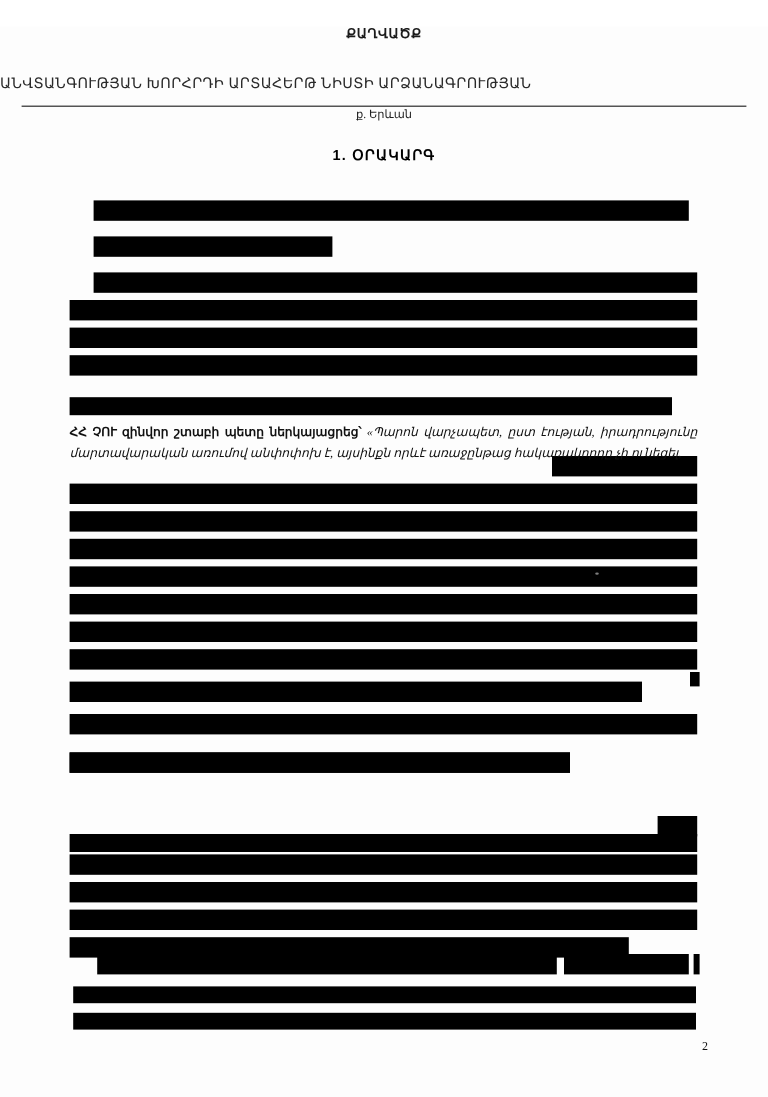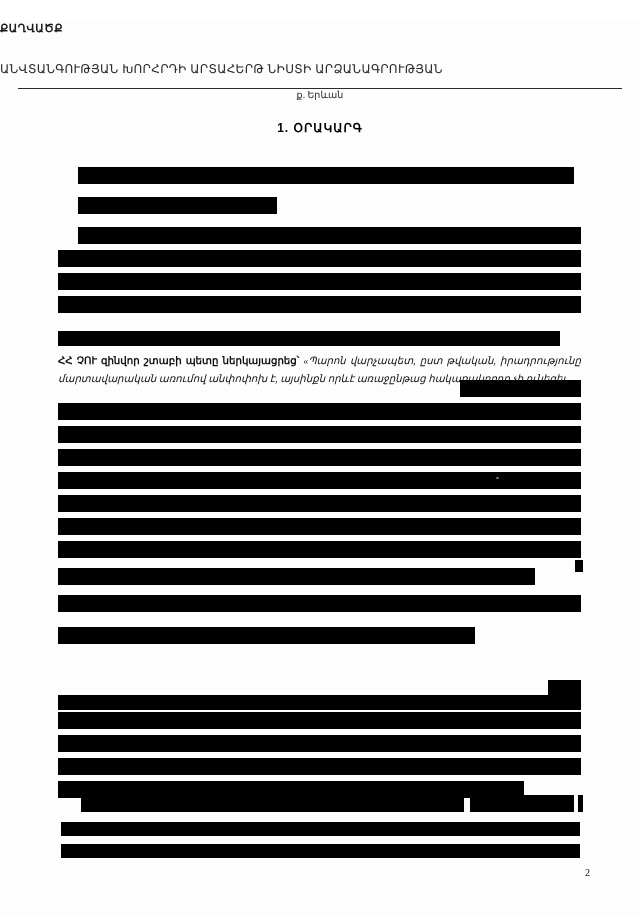--- a/index.html
+++ b/index.html
@@ -15,21 +15,21 @@
     position: relative;
     overflow: hidden;
   }
   .page {
     position: relative;
     width: 640px;
     height: 914px;
     background: #fdfdfd;
   }
   .doc-title {
-    text-align: left;
+    text-align: center;
     font-family: "Liberation Sans", sans-serif;
     font-weight: bold;
     font-size: 11px;
     letter-spacing: 0.5px;
     margin-top: 22px;
     color: #1b1b1b;
   }
   .doc-subtitle {
     text-align: left;
     font-family: "Liberation Sans", sans-serif;
@@ -139,21 +139,21 @@
       <div class="bar" style="left: 61px; top: 800px; width: 519px; height: 14px;"></div>
       <div class="bar" style="left: 61px; top: 822px; width: 519px; height: 14px;"></div>
       <div class="bar" style="left: 460px; top: 358px; width: 121px; height: 17px;"></div>
       <div class="bar" style="left: 58px; top: 605px; width: 417px; height: 17px;"></div>
       <div class="bar" style="left: 548px; top: 658px; width: 33px; height: 17px;"></div>
       <div class="bar" style="left: 58px; top: 673px; width: 523px; height: 15px;"></div>
     </div>
 
   <div class="para" id="para-1" style="left:58px; top:330px; width:523px;">
     <span class="lead">ՀՀ  ՉՈՒ  զինվոր շտաբի պետը ներկայացրեց՝</span>
-    <span>«Պարոն վարչապետ, ըստ թվական, իրադրությունը մարտավարական առումով անփոփոխ է, այսինքն որևէ առաջընթաց հակառակորդը չի ունեցել,</span>
+    <span>«Պարոն վարչապետ, ըստ էության, իրադրությունը մարտավարական առումով անփոփոխ է, այսինքն որևէ առաջընթաց հակառակորդը չի ունեցել,</span>
   </div>
 
 
   <div class="speck" style="left:496px; top:455px;"></div>
 
   <div class="page-number">2</div>
 
 </div>
 
 </body></html>

